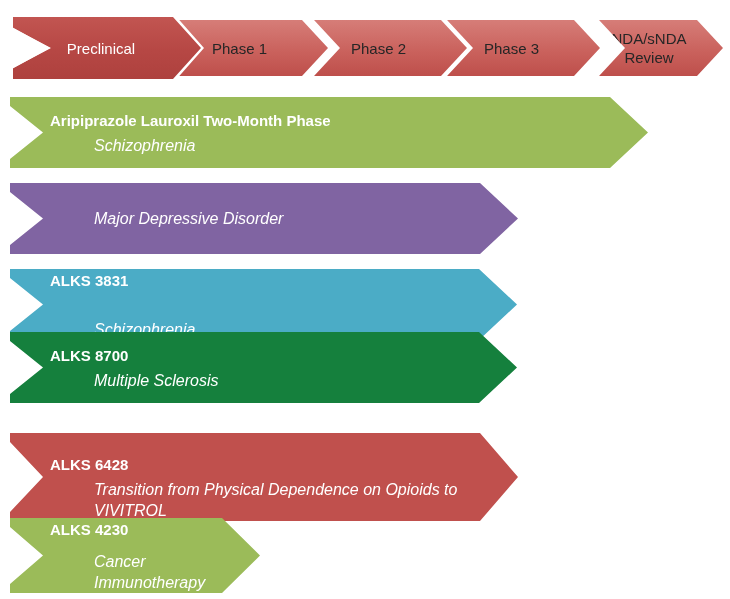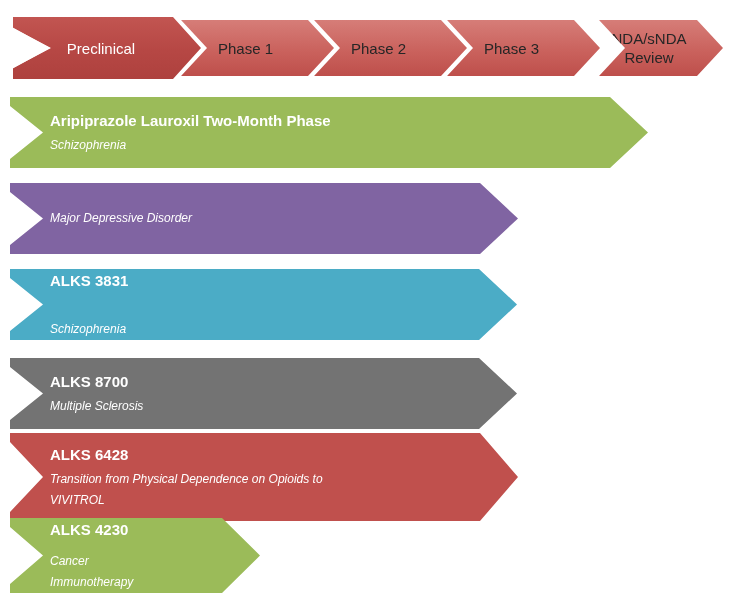--- a/index.html
+++ b/index.html
@@ -31,34 +31,34 @@
   .chev-label{padding-right:24px;}
   .chev-label.first{padding-right:30px;padding-left:18px;}
   
   .bar{
     position:absolute;left:10px;
     clip-path:polygon(0 0,calc(100% - 38px) 0,100% 50%,calc(100% - 38px) 100%,0 100%,0 calc(100% - 9px),33px 50%,0 9px);
     display:flex;flex-direction:column;justify-content:center;row-gap:2px;
     padding-left:40px;box-sizing:border-box;color:#ffffff;
   }
   .bar-title{font-size:15px;font-weight:bold;line-height:24px;}
-  .bar-sub{font-size:12px;font-style:italic;line-height:21px;white-space:pre-line;}
+  .bar-sub{font-size:16px;font-style:italic;line-height:21px;white-space:pre-line;margin-left:44px;}
 </style>
 </head>
 <body>
 
 <div class="canvas">
 
   <div class="chev-outer clip-first-outer" style="left:10px;top:14px;width:194px;height:68px;z-index:6;">
     <div class="chev-inner clip-first-inner grad-active">
       <span class="chev-label first">Preclinical</span>
     </div>
   </div>
 
-  <div class="chev-outer clip-mid" style="left:178px;top:17px;width:159px;height:62px;z-index:5;">
+  <div class="chev-outer clip-mid" style="left:172px;top:17px;width:159px;height:62px;z-index:5;">
     <div class="chev-inner clip-mid grad-inactive">
       <span class="chev-label">Phase 1</span>
     </div>
   </div>
 
   <div class="chev-outer clip-mid" style="left:311px;top:17px;width:159px;height:62px;z-index:4;">
     <div class="chev-inner clip-mid grad-inactive">
       <span class="chev-label">Phase 2</span>
     </div>
   </div>
@@ -83,26 +83,26 @@
 
   <div class="bar" style="top: 183px; height: 71px; width: 508px; background: rgb(128, 100, 162);">
     <div class="bar-sub">Major Depressive Disorder</div>
   </div>
 
   <div class="bar" style="top: 269px; height: 71px; width: 507px; background: rgb(75, 172, 198); justify-content: space-between;">
     <div class="bar-title">ALKS 3831</div>
     <div class="bar-sub">Schizophrenia</div>
   </div>
 
-  <div class="bar" style="top: 358px; height: 71px; width: 507px; background: #737373;">
+  <div class="bar" style="top: 332px; height: 71px; width: 507px; background: #15803d;">
     <div class="bar-title">ALKS 8700</div>
     <div class="bar-sub">Multiple Sclerosis</div>
   </div>
 
-  <div class="bar" style="top: 433px; height: 88px; width: 508px; background: rgb(192, 80, 77);">
+  <div class="bar" style="top: 433px; height: 88px; width: 508px; background: rgb(192, 80, 77); justify-content: flex-end;">
     <div class="bar-title">ALKS 6428</div>
     <div class="bar-sub">Transition from Physical Dependence on Opioids to
 VIVITROL</div>
   </div>
 
   <div class="bar" style="top: 518px; height: 75px; width: 250px; background: rgb(155, 187, 89); justify-content: space-between;">
     <div class="bar-title">ALKS 4230</div>
     <div class="bar-sub">Cancer
 Immunotherapy</div>
   </div>

